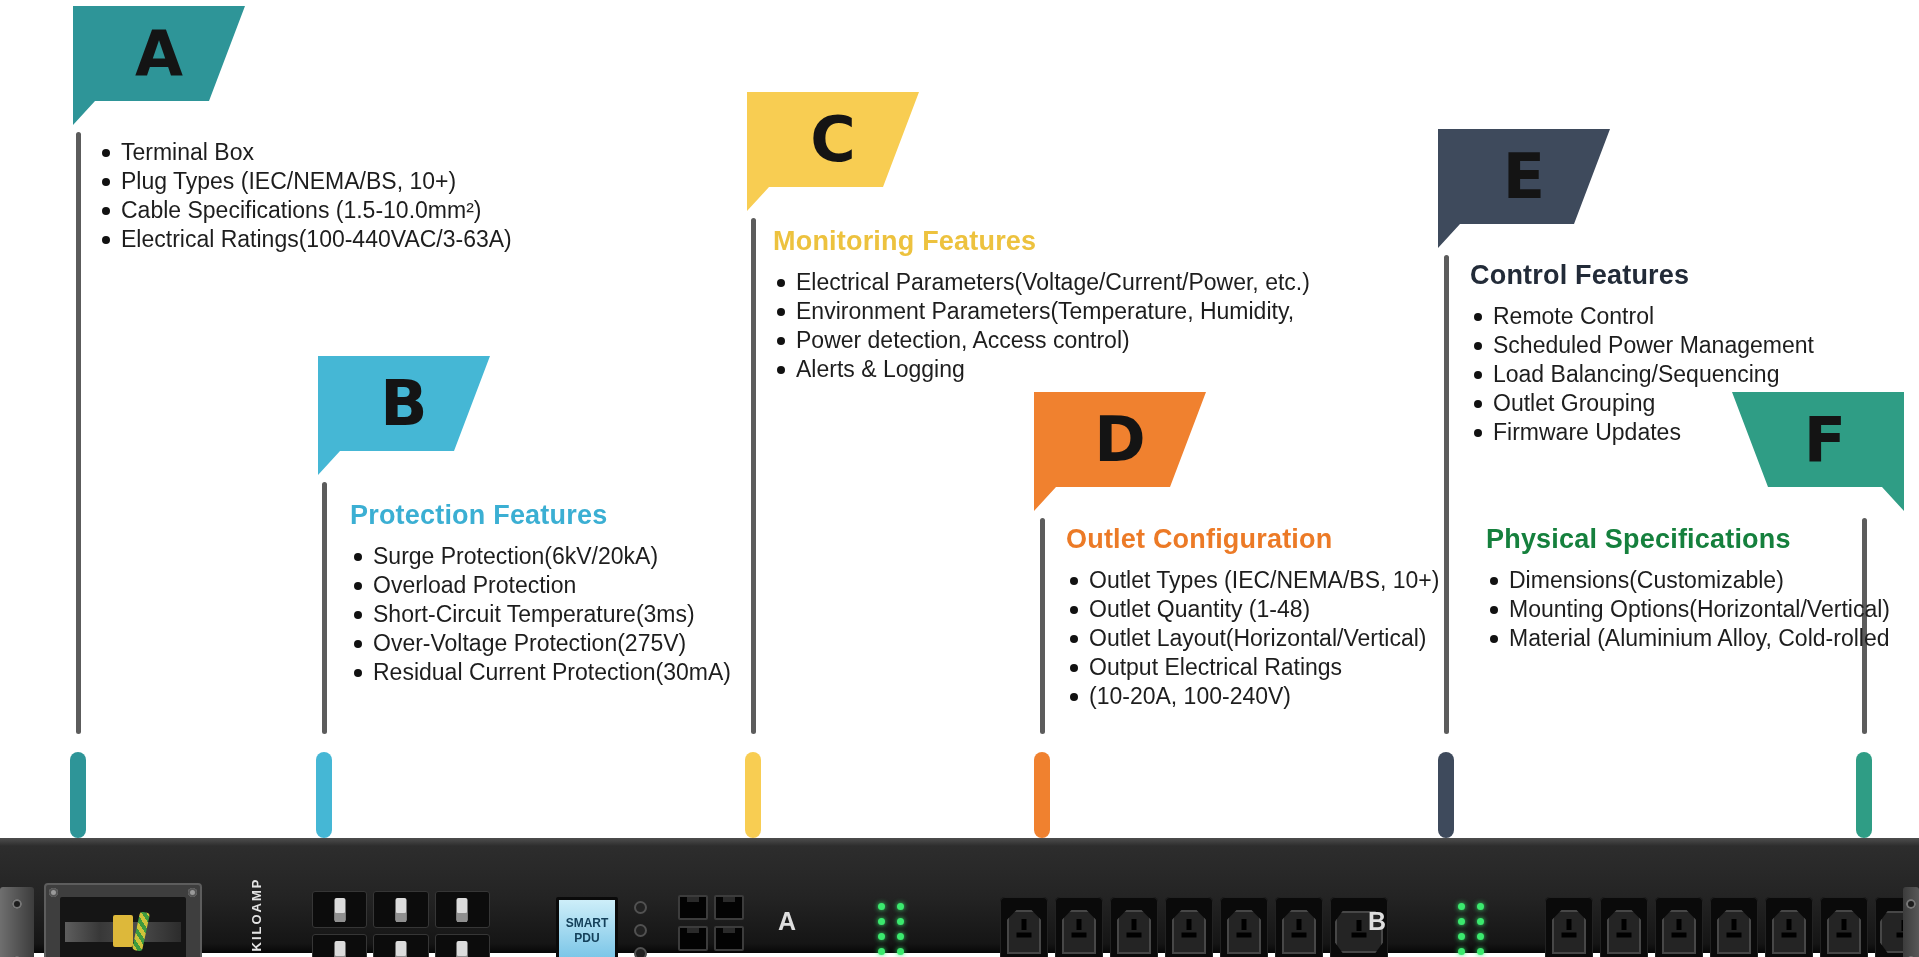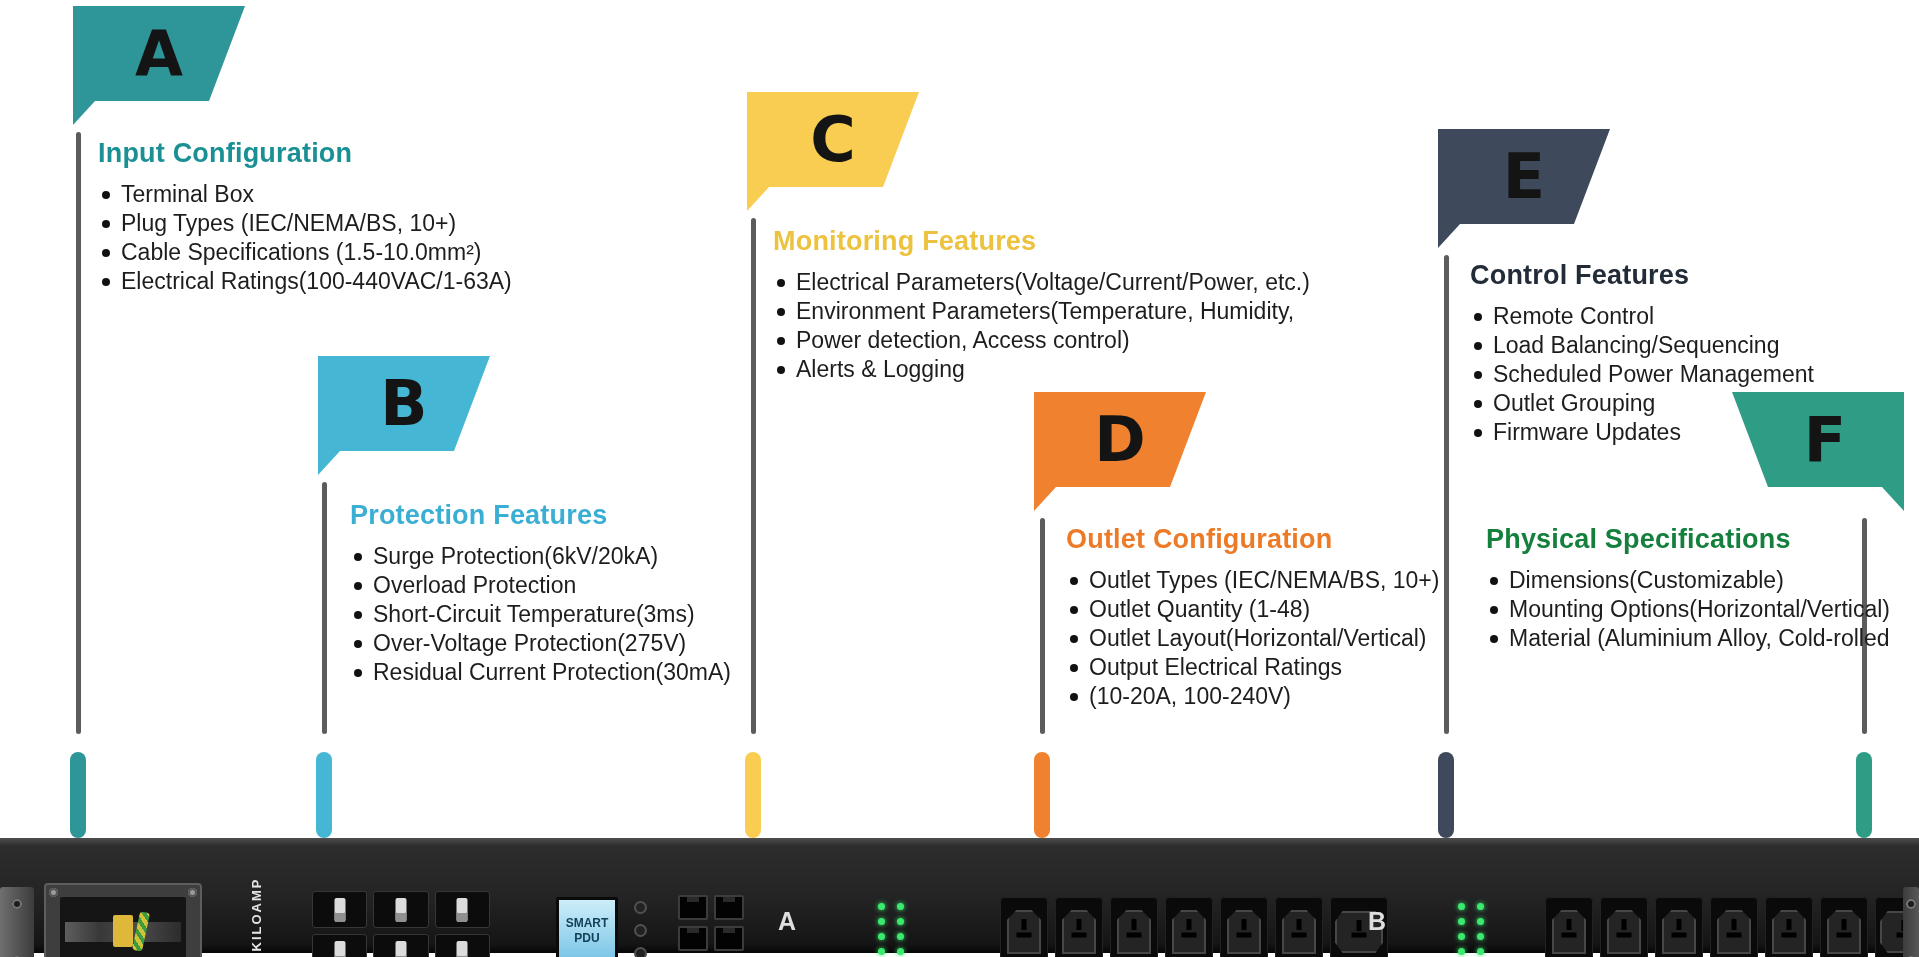--- a/index.html
+++ b/index.html
@@ -153,26 +153,25 @@
 <div class="canvas">
 
   <div class="feature" id="sec-a">
     <svg class="flag" viewBox="0 0 172 120">
       <polygon points="0,0 172,0 136,95 22,95 0,119" style="fill: rgb(46, 149, 152);"></polygon>
     </svg>
     <div class="flag-letter">A</div>
     <div class="vline"></div>
     <div class="pill" style="background: rgb(46, 149, 152);"></div>
     <div class="content">
-      <h2 class="title" style="color: rgb(27, 144, 148);">Input Configuration</h2>
       <ul class="bullets">
           <li>Terminal Box</li>
           <li>Plug Types (IEC/NEMA/BS, 10+)</li>
           <li>Cable Specifications (1.5-10.0mm²)</li>
-          <li>Electrical Ratings(100-440VAC/1-63A)</li>
+          <li>Electrical Ratings(100-440VAC/3-63A)</li>
         </ul>
     </div>
   </div>
 
   <div class="feature" id="sec-b">
     <svg class="flag" viewBox="0 0 172 120">
       <polygon points="0,0 172,0 136,95 22,95 0,119" style="fill: rgb(69, 183, 213);"></polygon>
     </svg>
     <div class="flag-letter">B</div>
     <div class="vline"></div>
@@ -230,22 +229,22 @@
     <svg class="flag" viewBox="0 0 172 120">
       <polygon points="0,0 172,0 136,95 22,95 0,119" style="fill: rgb(62, 74, 92);"></polygon>
     </svg>
     <div class="flag-letter">E</div>
     <div class="vline"></div>
     <div class="pill" style="background: rgb(62, 74, 92);"></div>
     <div class="content">
       <h2 class="title" style="color: rgb(34, 43, 56);">Control Features</h2>
       <ul class="bullets">
           <li>Remote Control</li>
+          <li>Scheduled Power Management</li>
           <li>Load Balancing/Sequencing</li>
-          <li>Scheduled Power Management</li>
           <li>Outlet Grouping</li>
           <li>Firmware Updates</li>
         </ul>
     </div>
   </div>
 
   <div class="feature" id="sec-f">
     <svg class="flag" viewBox="0 0 172 120">
       <polygon points="0,0 172,0 172,119 150,95 36,95" style="fill: rgb(47, 157, 133);"></polygon>
     </svg>

